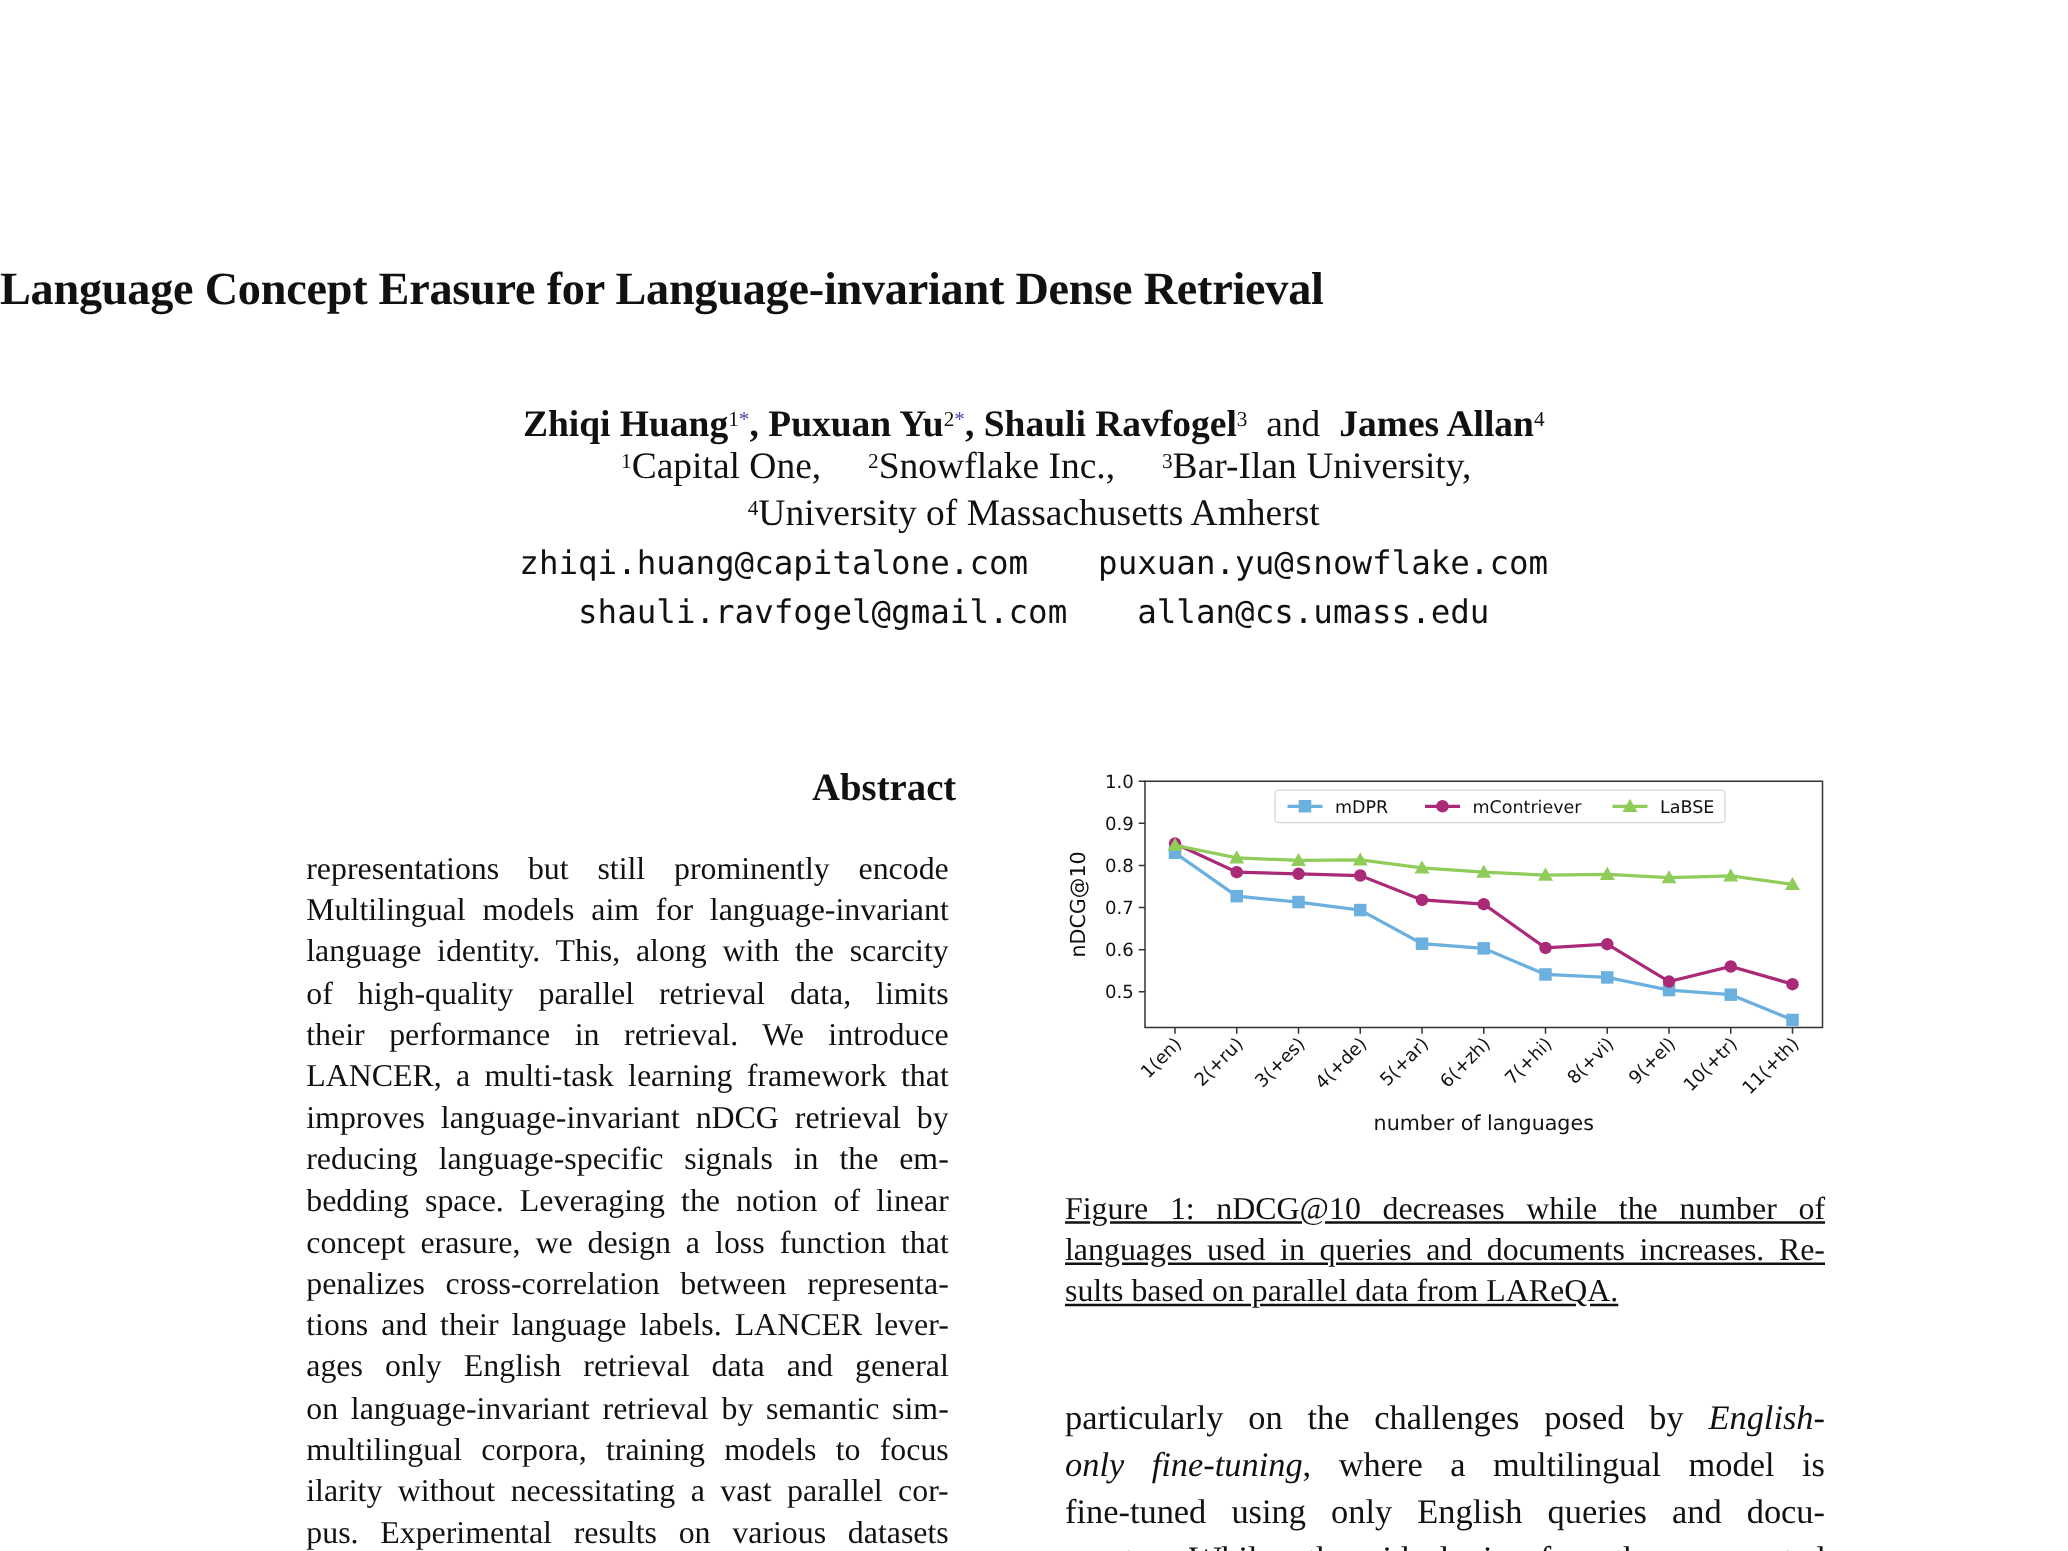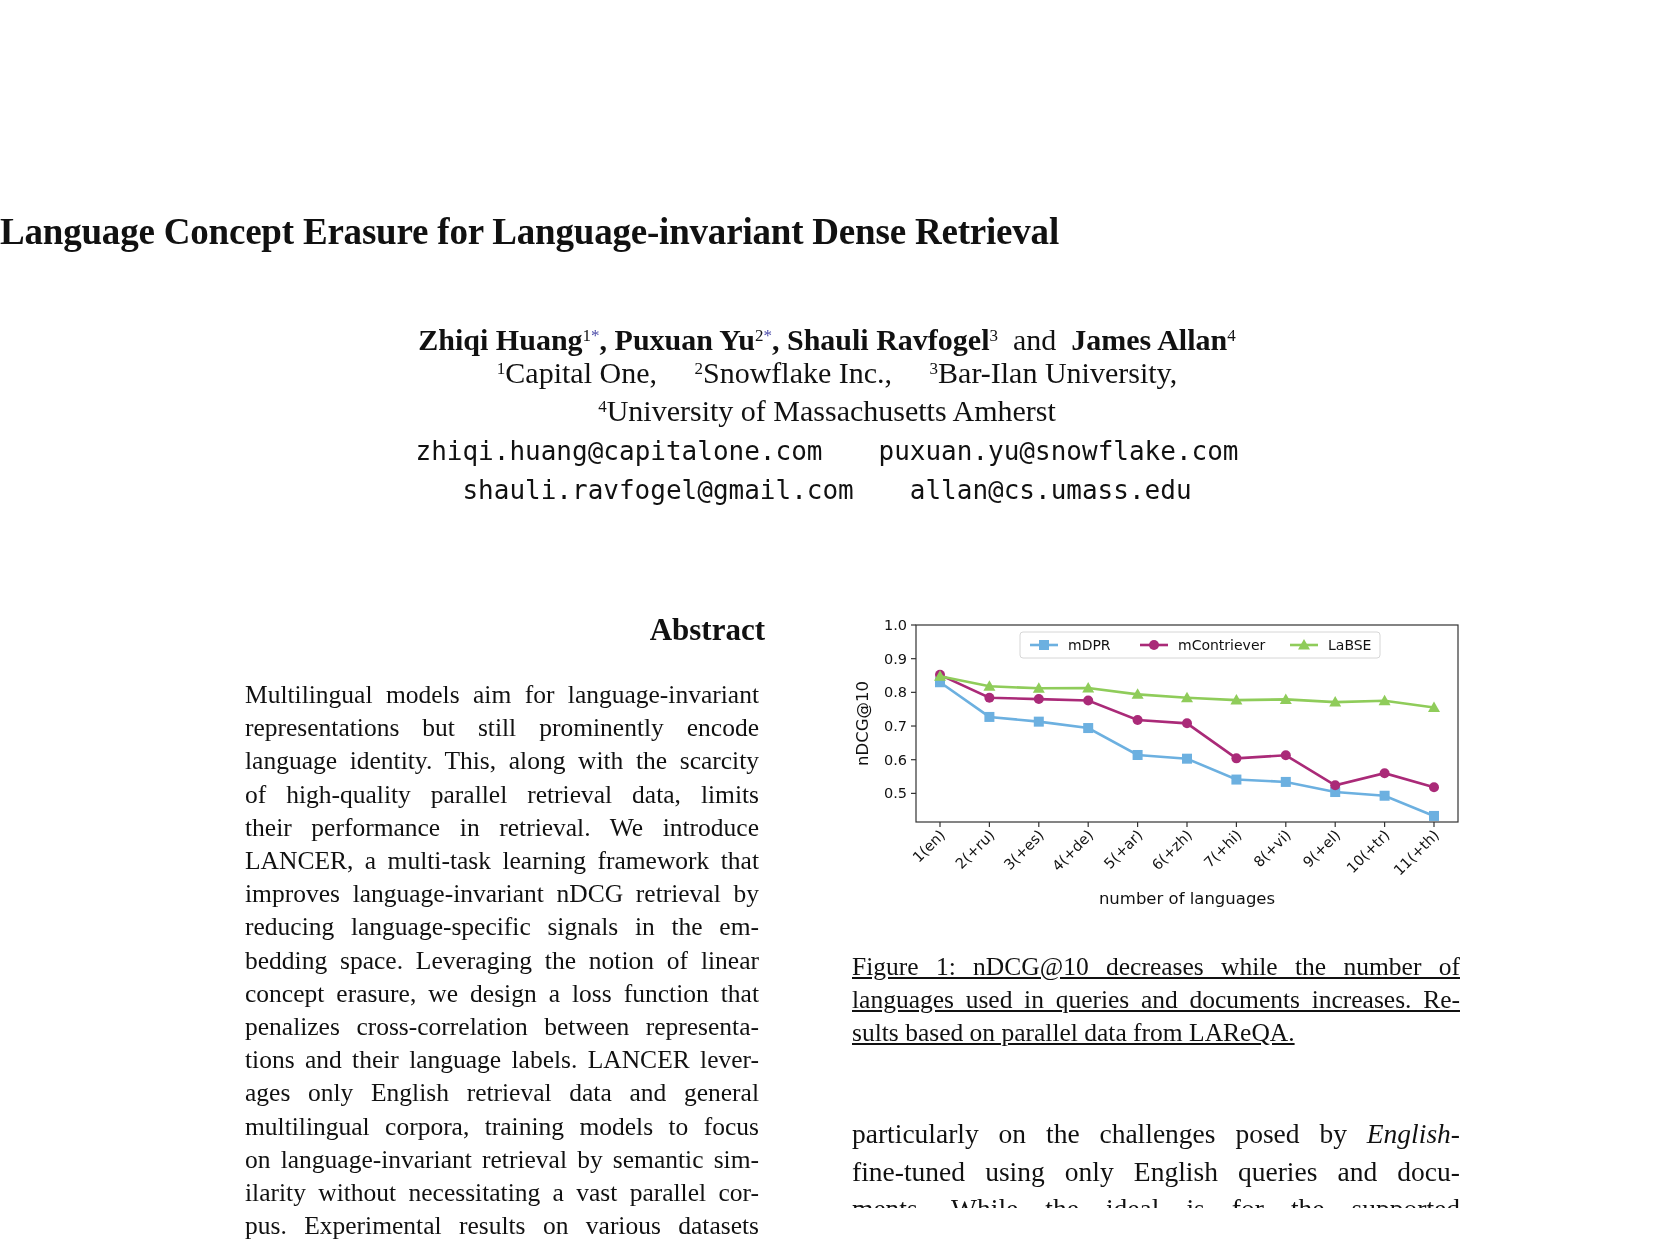--- a/index.html
+++ b/index.html
@@ -51,35 +51,35 @@
 
 <div class="emails" style="top:436px;">
   <span>zhiqi.huang@capitalone.com</span><span>puxuan.yu@snowflake.com</span>
 </div>
 <div class="emails" style="top:475px;">
   <span>shauli.ravfogel@gmail.com</span><span>allan@cs.umass.edu</span>
 </div>
 
 <div class="abstract-head">Abstract</div>
 <div class="abstract" id="abstract-body">
+    <div>representations but still prominently encode</div>
     <div>Multilingual models aim for language-invariant</div>
-    <div>representations but still prominently encode</div>
     <div>language identity. This, along with the scarcity</div>
     <div>of high-quality parallel retrieval data, limits</div>
     <div>their performance in retrieval.  We introduce</div>
     <div>LANCER, a multi-task learning framework that</div>
     <div>improves language-invariant nDCG retrieval by</div>
     <div>reducing language-specific signals in the em-</div>
     <div>bedding space. Leveraging the notion of linear</div>
     <div>concept erasure, we design a loss function that</div>
     <div>penalizes cross-correlation between representa-</div>
     <div>tions and their language labels. LANCER lever-</div>
     <div>ages only English retrieval data and general</div>
+    <div>on language-invariant retrieval by semantic sim-</div>
     <div>multilingual corpora, training models to focus</div>
-    <div>on language-invariant retrieval by semantic sim-</div>
     <div>ilarity without necessitating a vast parallel cor-</div>
     <div>pus. Experimental results on various datasets</div>
   </div>
 
 <div class="chart">
   <svg id="chart-svg" width="620" height="310" viewBox="0 0 620 310">
       <rect x="66" y="15" width="542" height="197" fill="none" stroke="#333" stroke-width="1.2"></rect>
       <line x1="61" x2="66" y1="183.37606837606836" y2="183.37606837606836" stroke="#333" stroke-width="1.2"></line>
       <text x="57" y="188.37606837606836" font-size="14.5" text-anchor="end" fill="#111">0.5</text>
       <line x1="61" x2="66" y1="149.70085470085468" y2="149.70085470085468" stroke="#333" stroke-width="1.2"></line>
@@ -166,15 +166,16 @@
 </div>
 
 <div class="caption">
   <div>Figure 1: nDCG@10 decreases while the number of</div>
   <div>languages used in queries and documents increases. Re-</div>
   <div style="text-align-last:left;">sults based on parallel data from LAReQA.</div>
 </div>
 
 <div class="body-right">
   <div><span>particularly on the challenges posed by </span><i>English-</i></div>
+  <div><i>only fine-tuning</i><span>, where a multilingual model is</span></div>
   <div>fine-tuned using only English queries and docu-</div>
   <div style="height:18px;overflow:hidden;">ments. While the ideal is for the supported</div>
 </div>
 
 </body></html>

